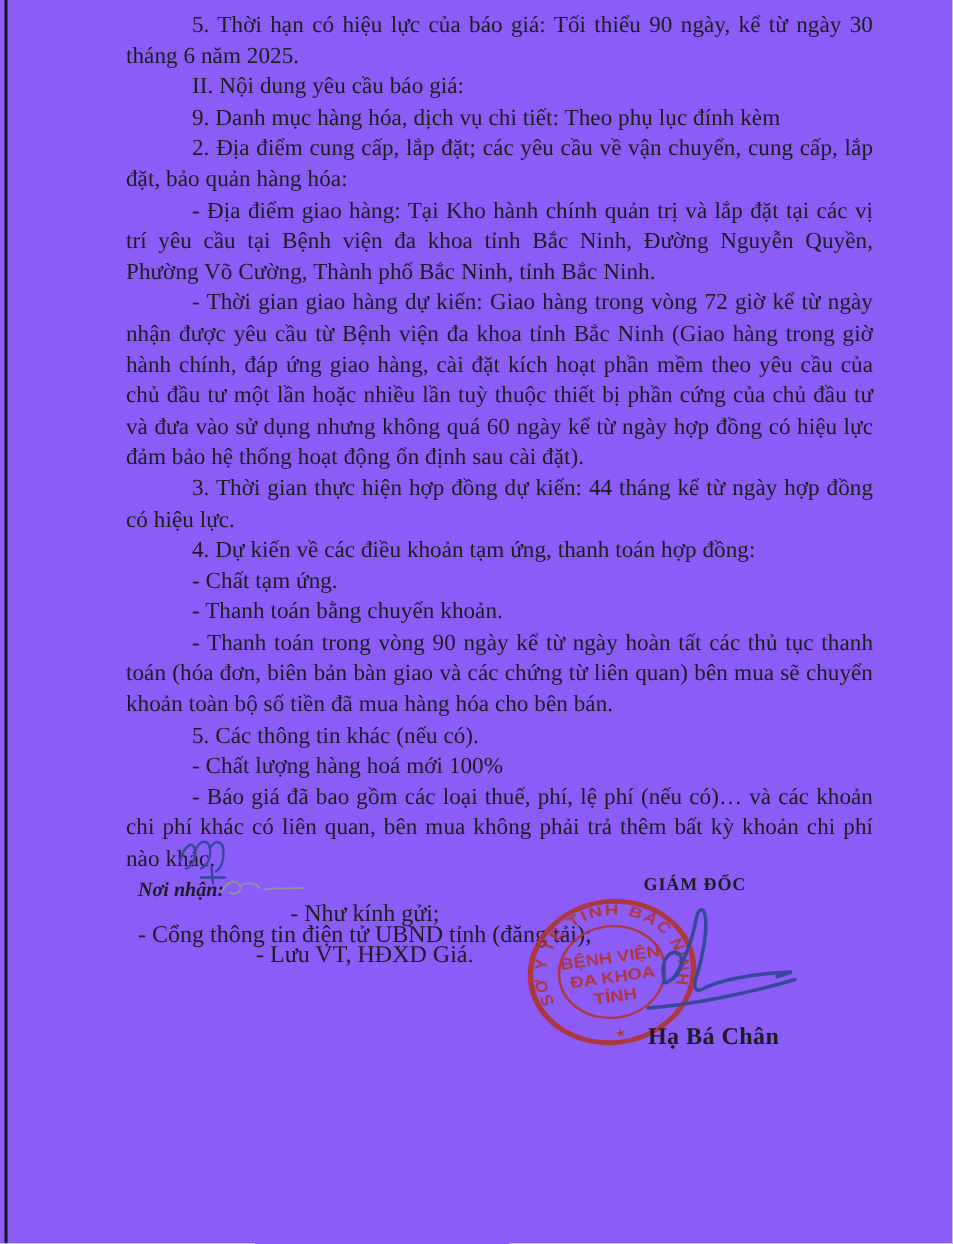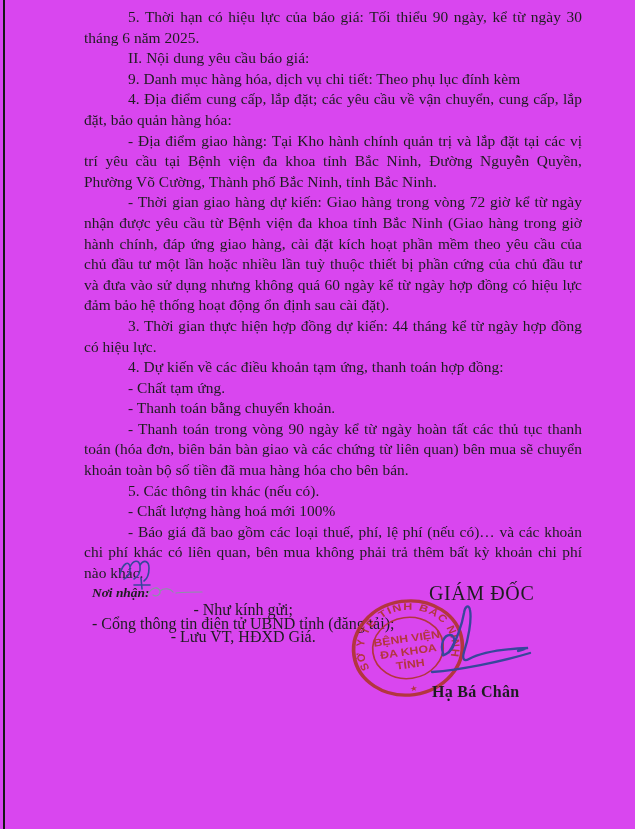--- a/index.html
+++ b/index.html
@@ -4,21 +4,21 @@
 <style>
   html, body {
     margin: 0;
     padding: 0;
     background: #ffffff;
   }
   .page {
     position: relative;
     width: 635px;
     height: 829px;
-    background: #d946ef;
+    background: #8b5cf6;
     overflow: hidden;
     font-family: "Liberation Serif", "DejaVu Serif", serif;
     color: #1d1d1f;
   }
   .scan-line {
     position: absolute;
     left: 3px;
     top: 0;
     width: 2px;
     height: 829px;
@@ -55,22 +55,22 @@
     font-size: 16px;
     line-height: 13.7px;
     text-align: center;
   }
   .recipients-list div { white-space: nowrap; }
 
   .director-title {
     position: absolute;
     left: 429px;
     top: 582px;
-    font-size: 20px;
-    font-weight: normal;
+    font-size: 12px;
+    font-weight: bold;
     letter-spacing: 0.6px;
   }
   .director-name {
     position: absolute;
     left: 432px;
     top: 683px;
     font-size: 16px;
     font-weight: bold;
     letter-spacing: 0.3px;
   }
@@ -117,21 +117,21 @@
 <body>
 
 <div class="page">
 
   <div class="scan-line"></div>
 
   <div class="body-text">
     <p class="para">5. Thời hạn có hiệu lực của báo giá: Tối thiểu 90 ngày, kể từ ngày 30 tháng 6 năm 2025.</p>
     <p class="para bold">II. Nội dung yêu cầu báo giá:</p>
     <p class="para">9. Danh mục hàng hóa, dịch vụ chi tiết: Theo phụ lục đính kèm</p>
-    <p class="para">4. Địa điểm cung cấp, lắp đặt; các yêu cầu về vận chuyển, cung cấp, lắp đặt, bảo quản hàng hóa:</p>
+    <p class="para">2. Địa điểm cung cấp, lắp đặt; các yêu cầu về vận chuyển, cung cấp, lắp đặt, bảo quản hàng hóa:</p>
     <p class="para">- Địa điểm giao hàng: Tại Kho hành chính quản trị và lắp đặt tại các vị trí yêu cầu tại Bệnh viện đa khoa tỉnh Bắc Ninh, Đường Nguyễn Quyền, Phường Võ Cường, Thành phố Bắc Ninh, tỉnh Bắc Ninh.</p>
     <p class="para">- Thời gian giao hàng dự kiến: Giao hàng trong vòng 72 giờ kể từ ngày nhận được yêu cầu từ Bệnh viện đa khoa tỉnh Bắc Ninh (Giao hàng trong giờ hành chính, đáp ứng giao hàng, cài đặt kích hoạt phần mềm theo yêu cầu của chủ đầu tư một lần hoặc nhiều lần tuỳ thuộc thiết bị phần cứng của chủ đầu tư và đưa vào sử dụng nhưng không quá 60 ngày kể từ ngày hợp đồng có hiệu lực đảm bảo hệ thống hoạt động ổn định sau cài đặt).</p>
     <p class="para">3. Thời gian thực hiện hợp đồng dự kiến: 44 tháng kể từ ngày hợp đồng có hiệu lực.</p>
     <p class="para">4. Dự kiến về các điều khoản tạm ứng, thanh toán hợp đồng:</p>
     <p class="para">- Chất tạm ứng.</p>
     <p class="para">- Thanh toán bằng chuyển khoản.</p>
     <p class="para">- Thanh toán trong vòng 90 ngày kể từ ngày hoàn tất các thủ tục thanh toán (hóa đơn, biên bản bàn giao và các chứng từ liên quan) bên mua sẽ chuyển khoản toàn bộ số tiền đã mua hàng hóa cho bên bán.</p>
     <p class="para">5. Các thông tin khác (nếu có).</p>
     <p class="para">- Chất lượng hàng hoá mới 100%</p>
     <p class="para">- Báo giá đã bao gồm các loại thuế, phí, lệ phí (nếu có)… và các khoản chi phí khác có liên quan, bên mua không phải trả thêm bất kỳ khoản chi phí nào khác.</p>

